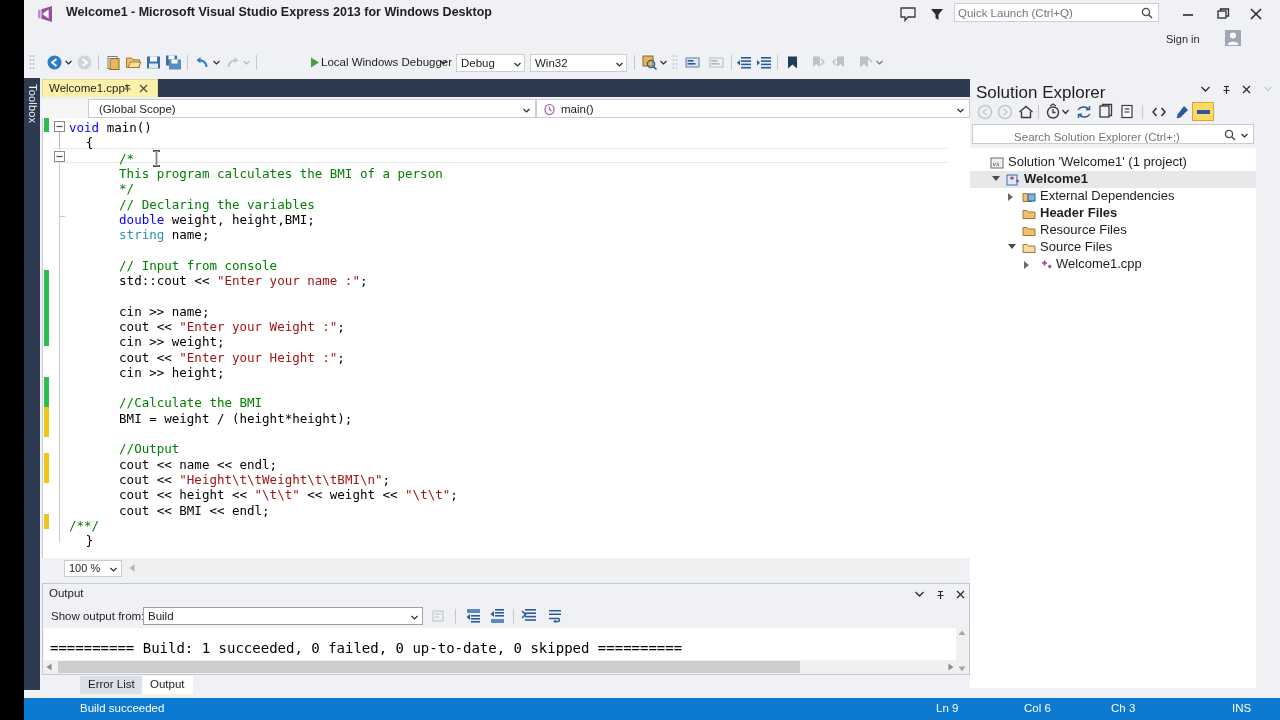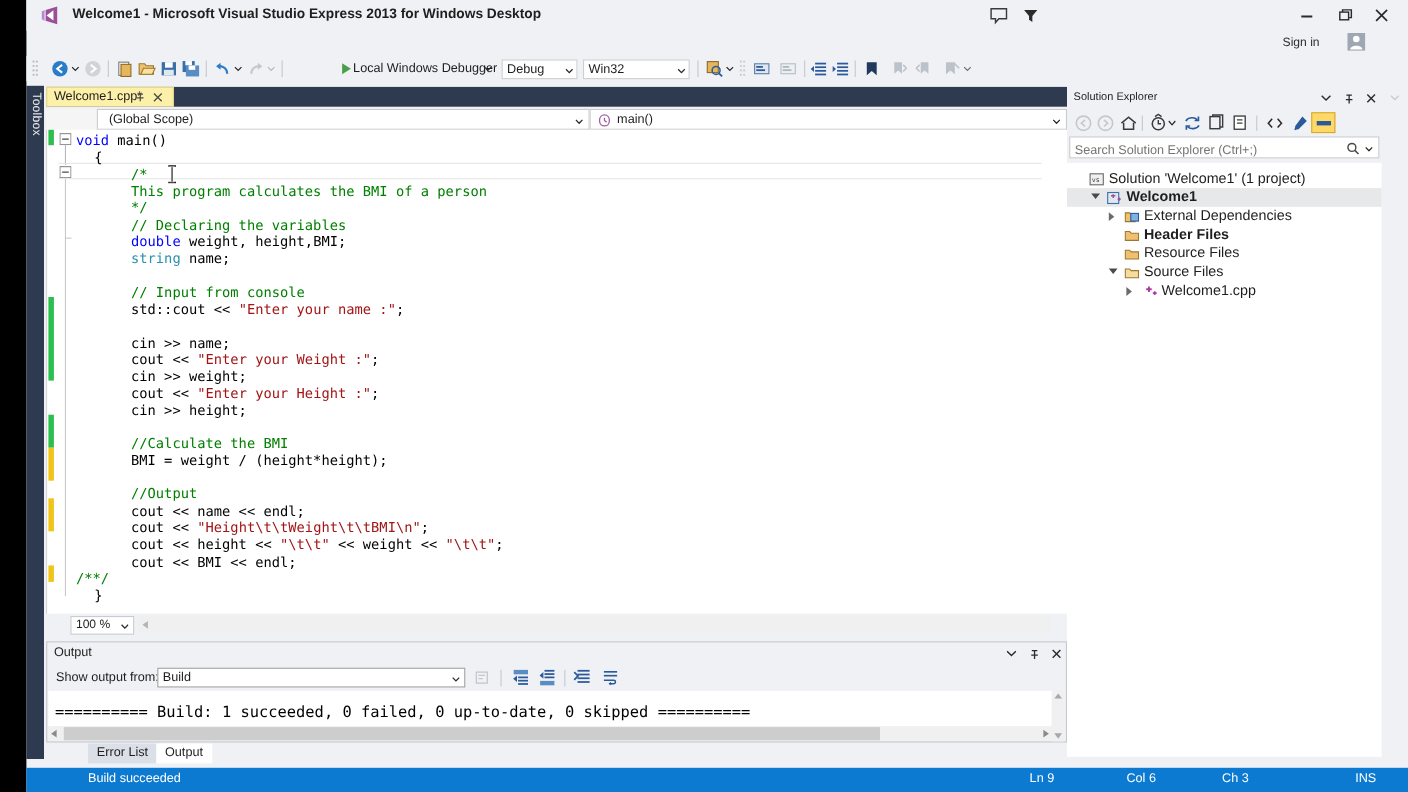--- a/index.html
+++ b/index.html
@@ -99,28 +99,28 @@
   .ow-hs { position:absolute; left:1px; bottom:1px; width:912px; height:12px; background:#f0f0f0; }
   .ow-hs-thumb { position:absolute; left:14px; top:0; width:742px; height:12px; background:#cdcdcd; }
 
   .bot-tabs { position:absolute; left:56px; top:676px; height:18px; }
   .bot-tab { position:absolute; top:0; height:18px; font-size:11.5px; padding:2px 8px 0 8px; white-space:nowrap; }
   .bot-tab.active { background:#fff; color:#1e1e1e; }
   .bot-tab.inactive { background:#dbe0e8; color:#1e1e1e; }
 
   
   .se { position:absolute; left:946px; top:78px; width:286px; height:612px; background:#eff1f5; }
-  .se-title { position:absolute; left:6px; top:5px; font-size:10px; color:#1e1e1e; }
+  .se-title { position:absolute; left:6px; top:5px; font-size:17px; color:#1e1e1e; }
   .se-tools { position:absolute; right:5px; top:4px; }
   .se-toolbar { position:absolute; left:0; top:22px; width:286px; height:24px; }
   .se-tbtn { position:absolute; top:3px; width:18px; height:18px; }
   .se-sep { position:absolute; top:5px; width:1px; height:14px; background:#c5c8cc; }
   .se-search { position:absolute; left:2px; top:46px; width:282px; height:20px; background:#fff; border:1px solid #c9cbce; }
   .se-search input { border:0; outline:0; width:240px; height:18px; margin:3px 0 0 4px; padding:0;
-     font-family:"Liberation Sans",sans-serif; font-size:11.5px; color:#8d8d8d; background:transparent; }
+     font-family:"Liberation Sans",sans-serif; font-size:11.5px; color:#8d8d8d; background:transparent;text-align:center; }
   .se-tree { position:absolute; left:0; top:70px; width:286px; height:540px; background:#fff; }
   .se-row { position:absolute; left:0; width:286px; height:17px; }
   .se-row .txt { position:absolute; top:0; font-size:13px; color:#1e1e1e; white-space:nowrap; }
   .se-row.sel { background:#e6e8ea; }
   .tri { position:absolute; top:5px; width:0; height:0; }
   .tri-r { border-top:4px solid transparent; border-bottom:4px solid transparent; border-left:5px solid #6a6a6a; }
   .tri-d { border-left:4px solid transparent; border-right:4px solid transparent; border-top:5px solid #4a4a4a; }
 
   
   .statusbar { position:absolute; left:0; top:698px; width:1256px; height:22px; background:#0b7ad0; }
@@ -143,20 +143,27 @@
     <div class="title-text">Welcome1 - Microsoft Visual Studio Express 2013 for Windows Desktop</div>
 
     <svg class="tb-icon" style="left:874px;" viewBox="0 0 20 20">
       <path d="M3 4 H17 V13 H10 L7 16.5 V13 H3 Z" fill="none" stroke="#3b3b3b" stroke-width="1.3"></path>
     </svg>
 
     <svg class="tb-icon" style="left:903px;" viewBox="0 0 20 20">
       <path d="M4 5 H16 L11.5 10.5 V16 L8.5 14 V10.5 Z" fill="#2b2b2b"></path>
     </svg>
 
+    <div class="ql-box">
+      <input type="text" placeholder="Quick Launch (Ctrl+Q)" style="">
+      <svg class="ql-mag" width="14" height="14" viewBox="0 0 14 14">
+        <circle cx="6" cy="6" r="3.6" fill="none" stroke="#4a4a4a" stroke-width="1.3"></circle>
+        <line x1="8.7" y1="8.7" x2="12" y2="12" stroke="#4a4a4a" stroke-width="1.4"></line>
+      </svg>
+    </div>
 
     <svg class="win-btn" style="left:1153px;" viewBox="0 0 22 20">
       <line x1="6" y1="11" x2="16" y2="11" stroke="#2b2b2b" stroke-width="1.6"></line>
     </svg>
     <svg class="win-btn" style="left:1188px;" viewBox="0 0 22 20">
       <rect x="6" y="7" width="8" height="7" fill="none" stroke="#2b2b2b" stroke-width="1.3"></rect>
       <path d="M8.5 7 V5 H16.5 V12 H14.5" fill="none" stroke="#2b2b2b" stroke-width="1.3"></path>
     </svg>
     <svg class="win-btn" style="left:1222px;" viewBox="0 0 22 20">
       <line x1="5" y1="5" x2="15" y2="15" stroke="#2b2b2b" stroke-width="1.6"></line>

